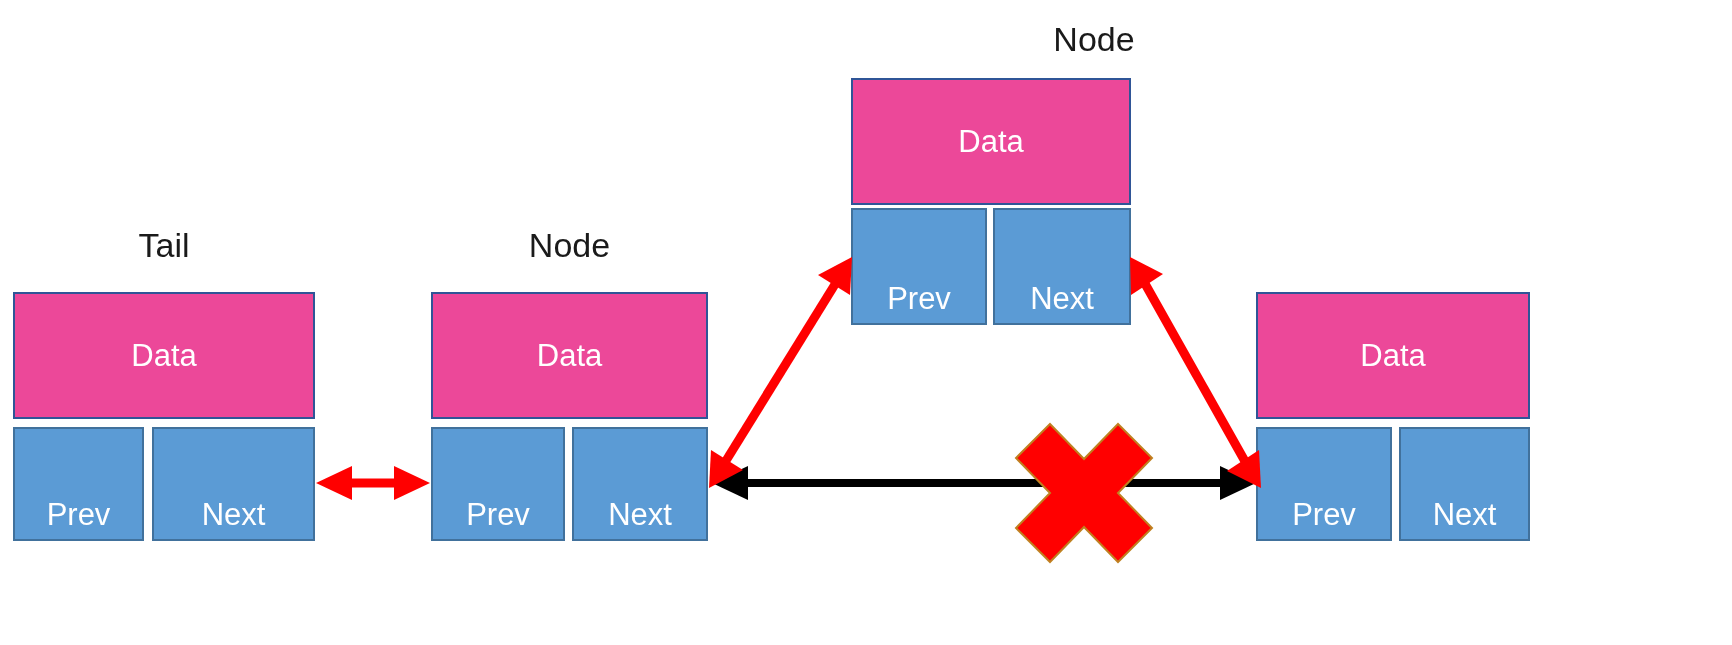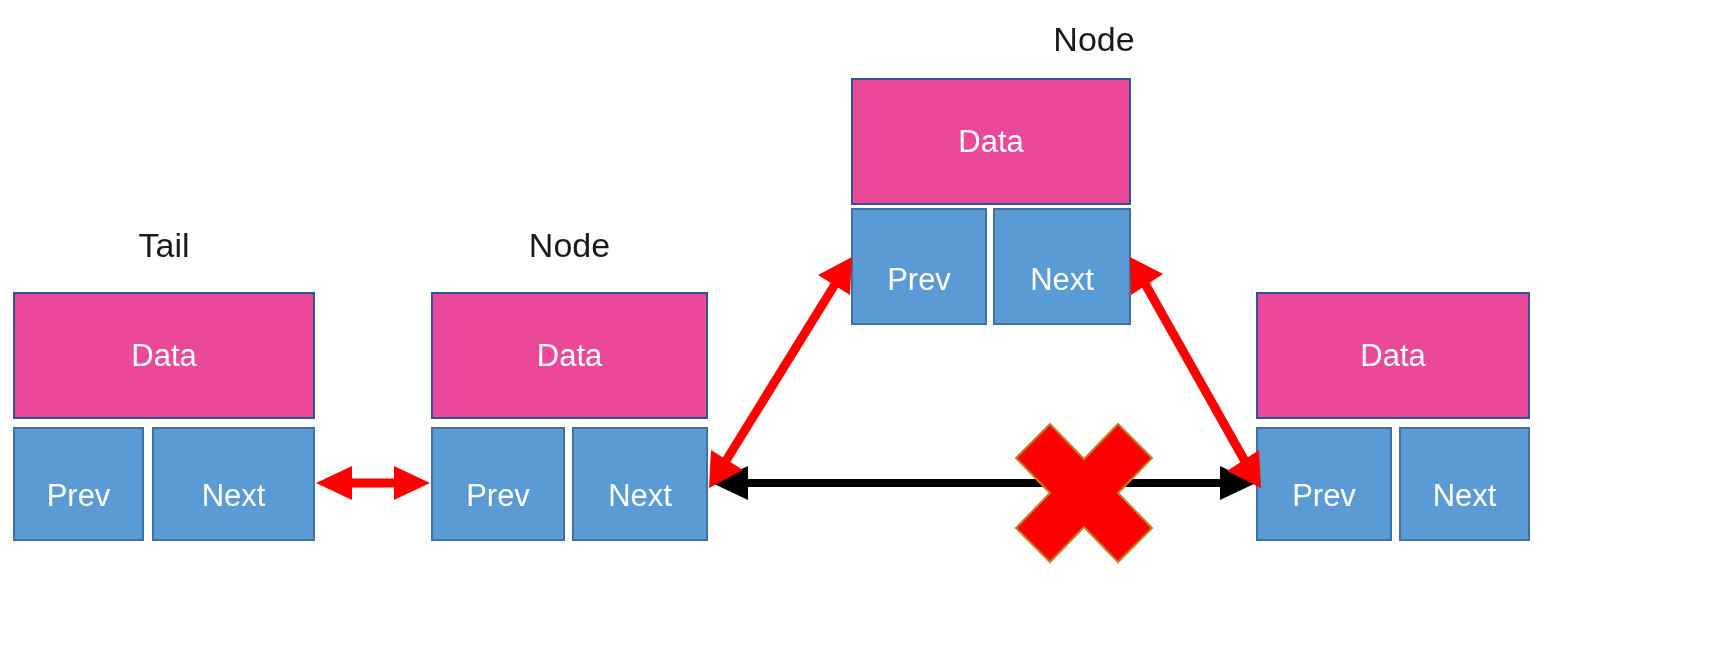--- a/index.html
+++ b/index.html
@@ -40,21 +40,21 @@
   .ptr-box {
     position: absolute;
     background: #5B9BD5;
     border: 2px solid #41719C;
     box-sizing: border-box;
     color: #ffffff;
     font-size: 31px;
     display: flex;
     align-items: flex-end;
     justify-content: center;
-    padding-bottom: 25px;
+    padding-bottom: 6px;
   }
   .arrow-layer {
     position: absolute;
     left: 0;
     top: 0;
     width: 1732px;
     height: 645px;
     pointer-events: none;
   }
   .x-layer {

